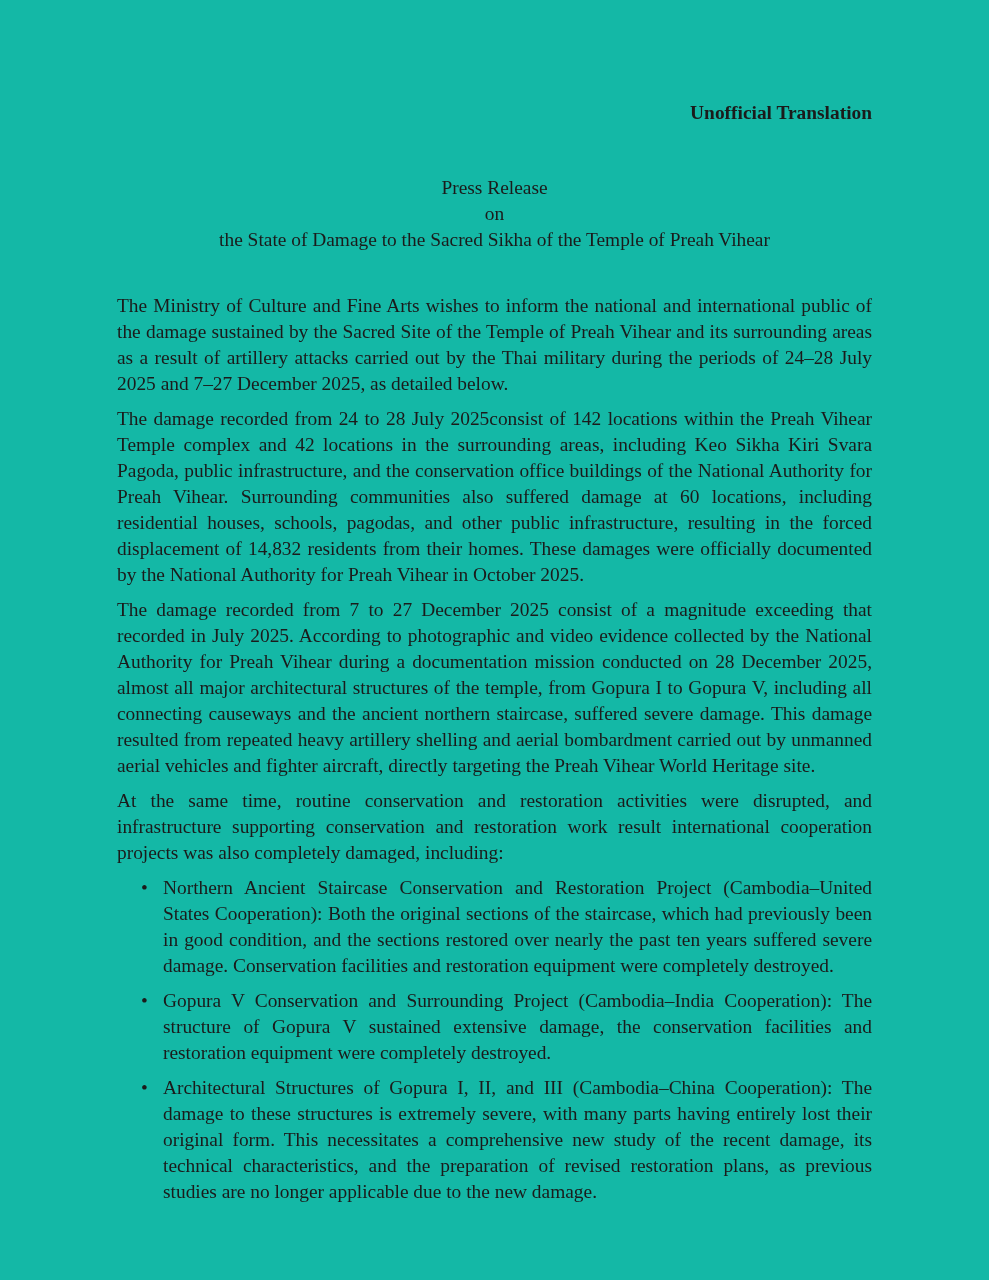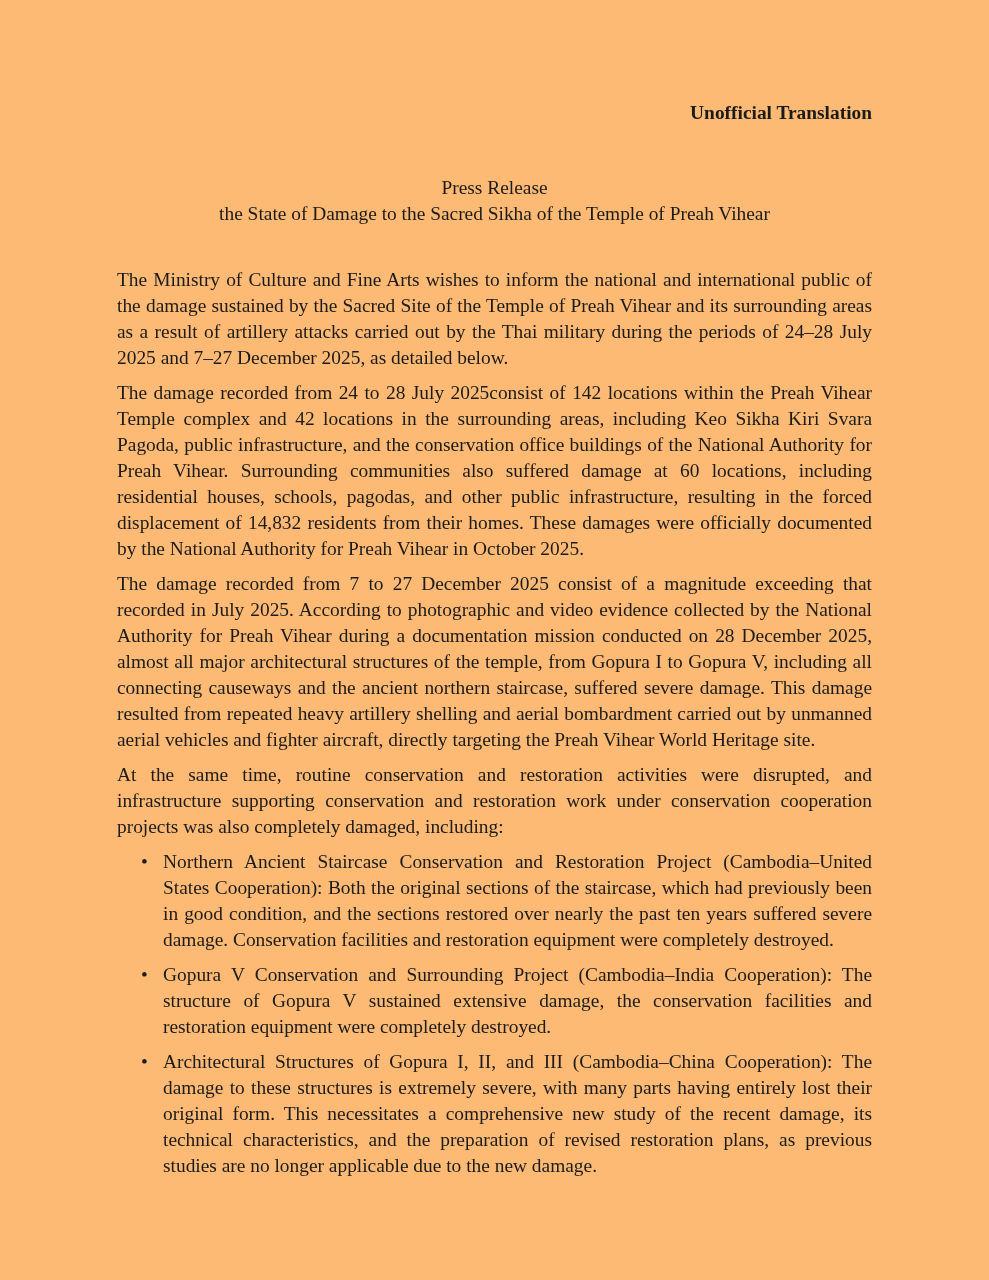--- a/index.html
+++ b/index.html
@@ -4,21 +4,21 @@
 <style>
   html, body {
     margin: 0;
     padding: 0;
     background: #ffffff;
   }
   .page {
     position: relative;
     width: 989px;
     height: 1280px;
-    background: #fdba74;
+    background: #14b8a6;
     overflow: hidden;
     font-family: "Liberation Serif", "DejaVu Serif", serif;
     font-size: 19.4px;
     line-height: 26px;
     color: #1b1b1b;
   }
   .content {
     box-sizing: border-box;
     padding: 100px 117px 0 117px;
   }
@@ -57,30 +57,31 @@
 </head>
 <body>
 
 <div class="page">
   <div class="content">
 
     <div class="header-note">Unofficial Translation</div>
 
     <div class="title-block">
       <div>Press Release</div>
+      <div>on</div>
       <div>the State of Damage to the Sacred Sikha of the Temple of Preah Vihear</div>
     </div>
 
     <p class="para">The Ministry of Culture and Fine Arts wishes to inform the national and international public of the damage sustained by the Sacred Site of the Temple of Preah Vihear and its surrounding areas as a result of artillery attacks carried out by the Thai military during the periods of 24–28 July 2025 and 7–27 December 2025, as detailed below.</p>
 
     <p class="para">The damage recorded from 24 to 28 July 2025consist of 142 locations within the Preah Vihear Temple complex and 42 locations in the surrounding areas, including Keo Sikha Kiri Svara Pagoda, public infrastructure, and the conservation office buildings of the National Authority for Preah Vihear. Surrounding communities also suffered damage at 60 locations, including residential houses, schools, pagodas, and other public infrastructure, resulting in the forced displacement of 14,832 residents from their homes. These damages were officially documented by the National Authority for Preah Vihear in October 2025.</p>
 
     <p class="para">The damage recorded from 7 to 27 December 2025 consist of a magnitude exceeding that recorded in July 2025. According to photographic and video evidence collected by the National Authority for Preah Vihear during a documentation mission conducted on 28 December 2025, almost all major architectural structures of the temple, from Gopura I to Gopura V, including all connecting causeways and the ancient northern staircase, suffered severe damage. This damage resulted from repeated heavy artillery shelling and aerial bombardment carried out by unmanned aerial vehicles and fighter aircraft, directly targeting the Preah Vihear World Heritage site.</p>
 
-    <p class="para">At the same time, routine conservation and restoration activities were disrupted, and infrastructure supporting conservation and restoration work under conservation cooperation projects was also completely damaged, including:</p>
+    <p class="para">At the same time, routine conservation and restoration activities were disrupted, and infrastructure supporting conservation and restoration work result international cooperation projects was also completely damaged, including:</p>
 
     <div class="bullets">
 
       <div class="bullet">
         <span class="marker">•</span>
         <span class="bullet-text">Northern Ancient Staircase Conservation and Restoration Project (Cambodia–United States Cooperation): Both the original sections of the staircase, which had previously been in good condition, and the sections restored over nearly the past ten years suffered severe damage. Conservation facilities and restoration equipment were completely destroyed.</span>
       </div>
 
       <div class="bullet">
         <span class="marker">•</span>

